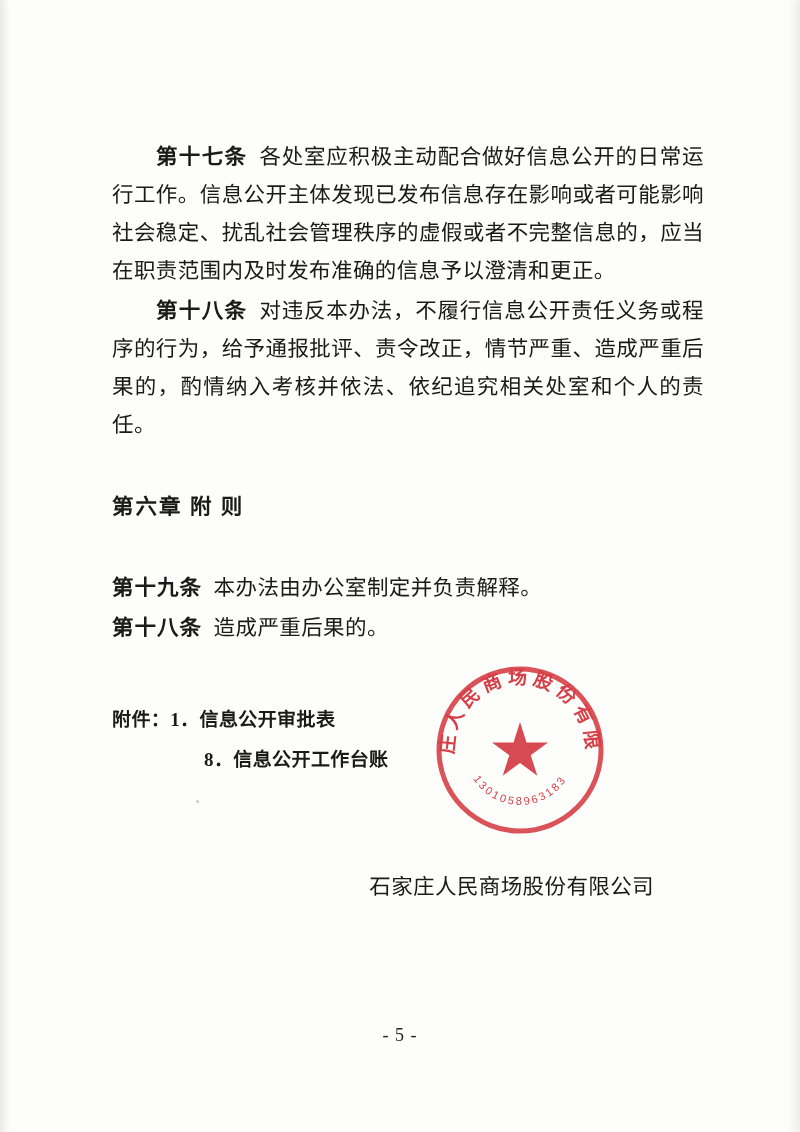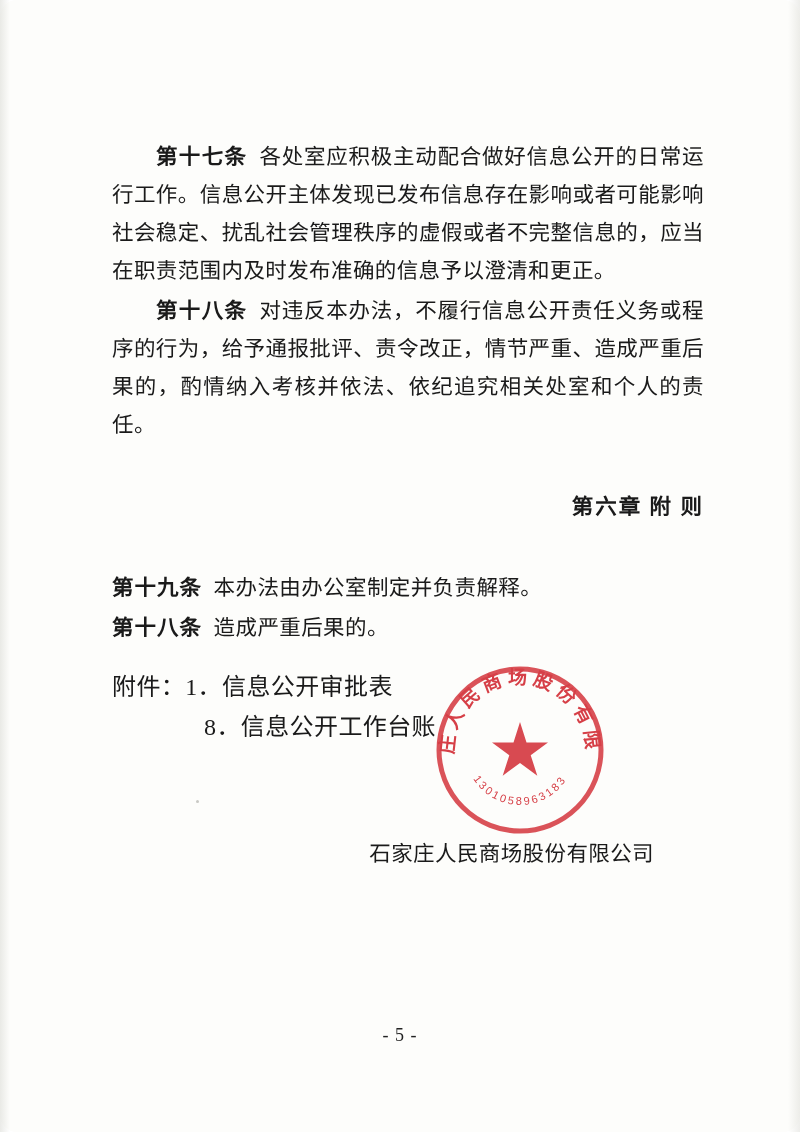--- a/index.html
+++ b/index.html
@@ -59,39 +59,40 @@
     text-indent: 44px;
   }
   .strong {
     font-weight: bold;
     letter-spacing: 1px;
     text-align: center;
   }
 
   .chapter-title {
     margin: 46px 0 44px 0;
-    text-align: right;
+    text-align: left;
     font-size: 21.5px;
     font-weight: bold;
     letter-spacing: 2px;
     line-height: 34px;
   }
 
   .simple-line {
     margin: 0;
     font-size: 21.5px;
     line-height: 40px;
     letter-spacing: .4px;
   }
 
   .attach-block {
-    margin-top: 19px;
-    font-size: 24px;
+    margin-top: 52px;
+    font-size: 19px;
     line-height: 40px;
     letter-spacing: .4px;
+    font-weight: bold;
   }
   .attach-row {
     display: block;
     white-space: pre;
   }
   .attach-row.second {
     padding-left: 92px;
   }
 
   .signature {

